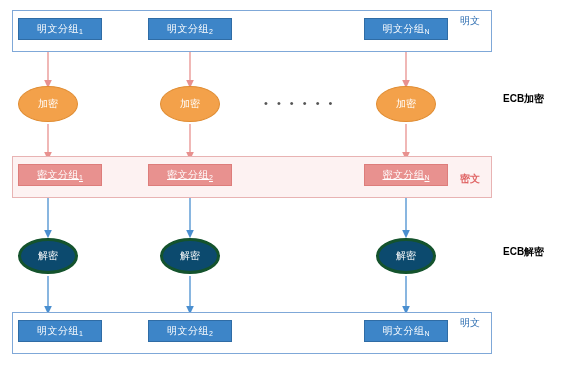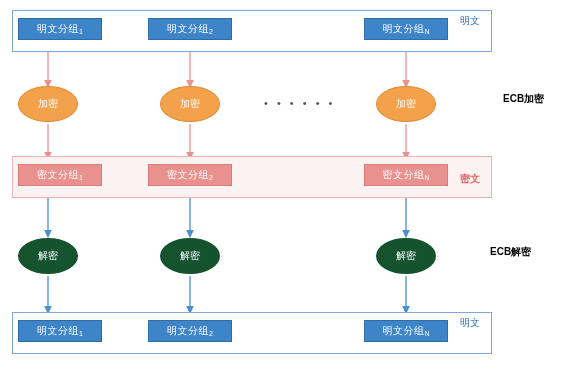--- a/index.html
+++ b/index.html
@@ -45,20 +45,21 @@
     letter-spacing: 0.5px;
     white-space: nowrap;
   }
   .block-plain {
     background: #3d85c8;
     border: 1px solid #2f6ca5;
   }
   .block-cipher {
     background: #e8918f;
     border: 1px solid #dd7d7b;
+    text-decoration: underline;
   }
   .sub {
     font-size: 7px;
     vertical-align: bottom;
     position: relative;
     top: 2px;
     letter-spacing: 0;
   }
 
   
@@ -71,22 +72,22 @@
     border-radius: 50%;
     color: #ffffff;
     font-size: 10px;
     white-space: nowrap;
   }
   .ell-enc {
     background: #f3a14a;
     border: 1px solid #e08d33;
   }
   .ell-dec {
-    background: #14532d;
-    border: 5px solid #14532d;
+    background: #0c4a6e;
+    border: 3px solid #14532d;
   }
 
   
   .label {
     position: absolute;
     white-space: nowrap;
     font-size: 10px;
   }
   .label-blue   { color: #2b6cb0; }
   .label-pink   { color: #e06666; }
@@ -198,21 +199,21 @@
   <div class="ellipse ell-dec" style="left:18px; top:238px; width:60px; height:36px;">
     <span>解密</span>
   </div>
   <div class="ellipse ell-dec" style="left:160px; top:238px; width:60px; height:36px;">
     <span>解密</span>
   </div>
   <div class="ellipse ell-dec" style="left:376px; top:238px; width:60px; height:36px;">
     <span>解密</span>
   </div>
 
-  <div class="label label-black" style="left:490px; top:245px;">ECB解密</div>
+  <div class="label label-black" style="left:503px; top:245px;">ECB解密</div>
 
   <div class="band band-plain" style="left:12px; top:312px; width:480px; height:42px;"></div>
 
   <div class="block block-plain" style="left:18px; top:320px; width:84px; height:22px;">
     <span>明文分组</span>
       <span class="sub">1</span>
   </div>
 
   <div class="block block-plain" style="left:148px; top:320px; width:84px; height:22px;">
     <span>明文分组</span>

